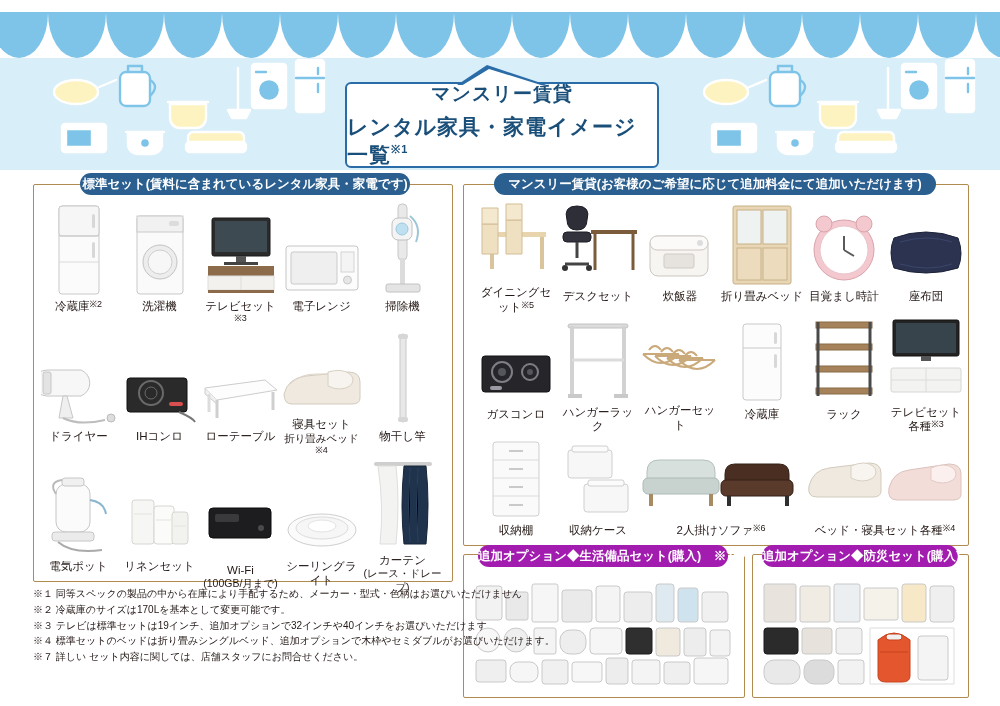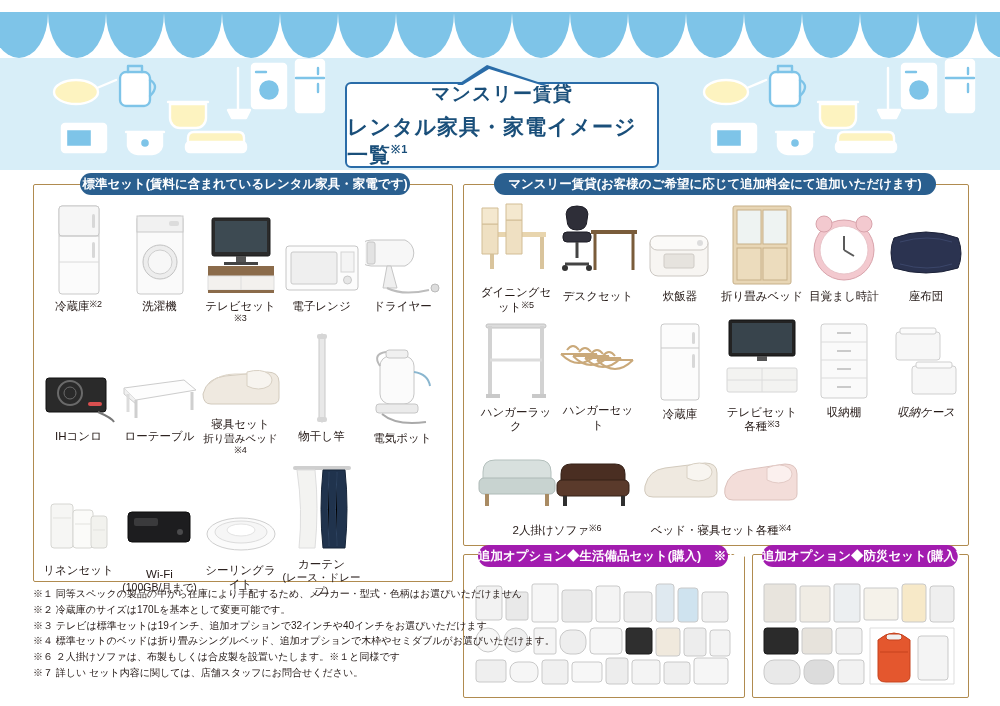--- a/index.html
+++ b/index.html
@@ -267,20 +267,33 @@
       <svg width="78" height="56" viewBox="0 0 78 56">
         <rect x="3" y="6" width="72" height="44" rx="3" fill="#fcfcfc" stroke="#c6c6c6"></rect>
         <rect x="8" y="12" width="46" height="32" rx="2" fill="#efefef" stroke="#cacaca"></rect>
         <rect x="58" y="12" width="13" height="20" fill="#f4f4f4" stroke="#d4d4d4"></rect>
         <circle cx="64.5" cy="40" r="4" fill="#e6e6e6" stroke="#c9c9c9"></circle>
       </svg>
     </div>
     <div class="cap"><span>電子レンジ</span><span class="note"></span></div>
   </div>
 
+  <div class="cell" style="width:81px;height:130px;">
+    <div class="art" style="height:96px;">
+      <svg width="54" height="96" viewBox="0 0 54 96">
+        <rect x="22" y="4" width="9" height="56" rx="4" fill="#e9e9e9" stroke="#c8c8c8"></rect>
+        <rect x="16" y="18" width="20" height="22" rx="6" fill="#f4f4f4" stroke="#c0c0c0"></rect>
+        <circle cx="26" cy="29" r="6" fill="#bfe0f0" stroke="#9cc9de"></circle>
+        <rect x="24" y="58" width="5" height="26" fill="#dcdcdc"></rect>
+        <rect x="10" y="84" width="34" height="8" rx="2" fill="#e4e4e4" stroke="#c2c2c2"></rect>
+        <path d="M34 16 q12 10 6 26" stroke="#9ec6d8" fill="none" stroke-width="2"></path>
+      </svg>
+    </div>
+    <div class="cap"><span>掃除機</span><span class="note"></span></div>
+  </div>
 
   <div class="cell" style="width:81px;height:128px;">
     <div class="art" style="height:96px;">
       <svg width="76" height="72" viewBox="0 0 76 72">
         <path d="M6 16 h34 a14 14 0 0 1 0 26 h-34 a13 13 0 0 1 0 -26 z" fill="#f7f7f7" stroke="#c6c6c6"></path>
         <rect x="2" y="18" width="8" height="22" rx="2" fill="#e3e3e3" stroke="#c6c6c6"></rect>
         <path d="M26 42 l6 22 h-14 l4 -22 z" fill="#efefef" stroke="#c6c6c6"></path>
         <path d="M22 64 q16 8 42 2" stroke="#bdbdbd" fill="none" stroke-width="2"></path>
         <circle cx="70" cy="64" r="4" fill="#dddddd" stroke="#bbb"></circle>
       </svg>
@@ -476,20 +489,33 @@
     <div class="art" style="height:88px;">
       <svg width="80" height="66" viewBox="0 0 80 66">
         <path d="M8 18 q32 -12 64 0 q6 16 0 30 q-32 10 -64 0 q-6 -16 0 -30 z" fill="#2b3350" stroke="#1c2238"></path>
         <path d="M14 22 q28 -8 52 0" stroke="#3b466a" fill="none"></path>
         <path d="M14 44 q28 8 52 0" stroke="#3b466a" fill="none"></path>
       </svg>
     </div>
     <div class="cap"><span>座布団</span><span class="note"></span></div>
   </div>
 
+  <div class="cell" style="width:82px;height:118px;">
+    <div class="art" style="height:90px;">
+      <svg width="80" height="62" viewBox="0 0 80 62">
+        <rect x="6" y="14" width="68" height="36" rx="3" fill="#26262a" stroke="#131316"></rect>
+        <circle cx="26" cy="30" r="10" fill="none" stroke="#7e7e86" stroke-width="2"></circle>
+        <circle cx="26" cy="30" r="4" fill="#55555c"></circle>
+        <circle cx="54" cy="30" r="8" fill="none" stroke="#7e7e86" stroke-width="2"></circle>
+        <circle cx="54" cy="30" r="3" fill="#55555c"></circle>
+        <rect x="14" y="44" width="12" height="4" rx="2" fill="#9a9aa2"></rect>
+      </svg>
+    </div>
+    <div class="cap"><span>ガスコンロ</span><span class="note"></span></div>
+  </div>
 
   <div class="cell" style="width:82px;height:118px;">
     <div class="art" style="height:90px;">
       <svg width="76" height="88" viewBox="0 0 76 88">
         <rect x="8" y="10" width="60" height="4" rx="2" fill="#dcdcdc" stroke="#c2c2c2"></rect>
         <path d="M12 12 v70 M64 12 v70" stroke="#d2d2d2" stroke-width="4"></path>
         <path d="M8 82 h14 M54 82 h14" stroke="#c9c9c9" stroke-width="4"></path>
         <path d="M12 46 h52" stroke="#dcdcdc" stroke-width="3"></path>
       </svg>
     </div>
@@ -515,20 +541,32 @@
       <svg width="54" height="84" viewBox="0 0 54 84">
         <rect x="8" y="4" width="38" height="76" rx="3" fill="#fcfcfc" stroke="#c9c9c9"></rect>
         <path d="M8 28 h38" stroke="#c9c9c9"></path>
         <rect x="39" y="12" width="3" height="12" rx="1.5" fill="#d8d8d8"></rect>
         <rect x="39" y="34" width="3" height="14" rx="1.5" fill="#d8d8d8"></rect>
       </svg>
     </div>
     <div class="cap"><span>冷蔵庫</span><span class="note"></span></div>
   </div>
 
+  <div class="cell" style="width:82px;height:118px;">
+    <div class="art" style="height:90px;">
+      <svg width="72" height="88" viewBox="0 0 72 88">
+        <rect x="8" y="6" width="56" height="6" fill="#a6825a" stroke="#8a6a46"></rect>
+        <rect x="8" y="28" width="56" height="6" fill="#a6825a" stroke="#8a6a46"></rect>
+        <rect x="8" y="50" width="56" height="6" fill="#a6825a" stroke="#8a6a46"></rect>
+        <rect x="8" y="72" width="56" height="6" fill="#a6825a" stroke="#8a6a46"></rect>
+        <path d="M10 6 v74 M62 6 v74" stroke="#4a4a4a" stroke-width="3"></path>
+      </svg>
+    </div>
+    <div class="cap"><span>ラック</span><span class="note"></span></div>
+  </div>
 
   <div class="cell" style="width:82px;height:118px;">
     <div class="art" style="height:90px;">
       <svg width="82" height="88" viewBox="0 0 82 88">
         <rect x="8" y="6" width="66" height="36" rx="2" fill="#232323" stroke="#121212"></rect>
         <rect x="11" y="9" width="60" height="30" fill="#38444c"></rect>
         <rect x="36" y="42" width="10" height="5" fill="#555"></rect>
         <rect x="6" y="54" width="70" height="24" rx="2" fill="#f3f3f1" stroke="#d6d6d6"></rect>
         <path d="M41 54 v24 M6 66 h70" stroke="#dcdcdc"></path>
       </svg>
@@ -540,21 +578,21 @@
     <div class="art" style="height:88px;">
       <svg width="62" height="84" viewBox="0 0 62 84">
         <rect x="8" y="6" width="46" height="74" rx="3" fill="#fafafa" stroke="#cfcfcf"></rect>
         <path d="M8 24 h46 M8 42 h46 M8 60 h46" stroke="#dcdcdc"></path>
         <path d="M24 15 h14 M24 33 h14 M24 51 h14 M24 69 h14" stroke="#cacaca" stroke-width="2"></path>
       </svg>
     </div>
     <div class="cap"><span>収納棚</span><span class="note"></span></div>
   </div>
 
-  <div class="cell" style="width:82px;height:116px;font-style:italic;">
+  <div class="cell" style="width:82px;height:116px;">
     <div class="art" style="height:88px;">
       <svg width="80" height="80" viewBox="0 0 80 80">
         <rect x="10" y="10" width="44" height="28" rx="3" fill="#f7f7f7" stroke="#cfcfcf"></rect>
         <rect x="14" y="6" width="36" height="6" rx="2" fill="#fbfbfb" stroke="#cfcfcf"></rect>
         <rect x="26" y="44" width="44" height="28" rx="3" fill="#f7f7f7" stroke="#cfcfcf"></rect>
         <rect x="30" y="40" width="36" height="6" rx="2" fill="#fbfbfb" stroke="#cfcfcf"></rect>
       </svg>
     </div>
     <div class="cap"><span>収納ケース</span><span class="note"></span></div>
   </div>
@@ -649,15 +687,14 @@
       <rect x="80" y="82" width="26" height="24" rx="3" fill="#f2f2f2"></rect>
     </g>
   </svg>
 </div>
 
 <div class="notes">
   <div>※１ 同等スペックの製品の中から在庫により手配するため、メーカー・型式・色柄はお選びいただけません</div>
   <div>※２ 冷蔵庫のサイズは170Lを基本として変更可能です。</div>
   <div>※３ テレビは標準セットは19インチ、追加オプションで32インチや40インチをお選びいただけます</div>
   <div>※４ 標準セットのベッドは折り畳みシングルベッド、追加オプションで木枠やセミダブルがお選びいただけます。</div>
-  <div>※６ ２人掛けソファは、布製もしくは合皮製を設置いたします。※１と同様です</div>
   <div>※７ 詳しい セット内容に関しては、店舗スタッフにお問合せください。</div>
 </div>
 
 </body></html>

